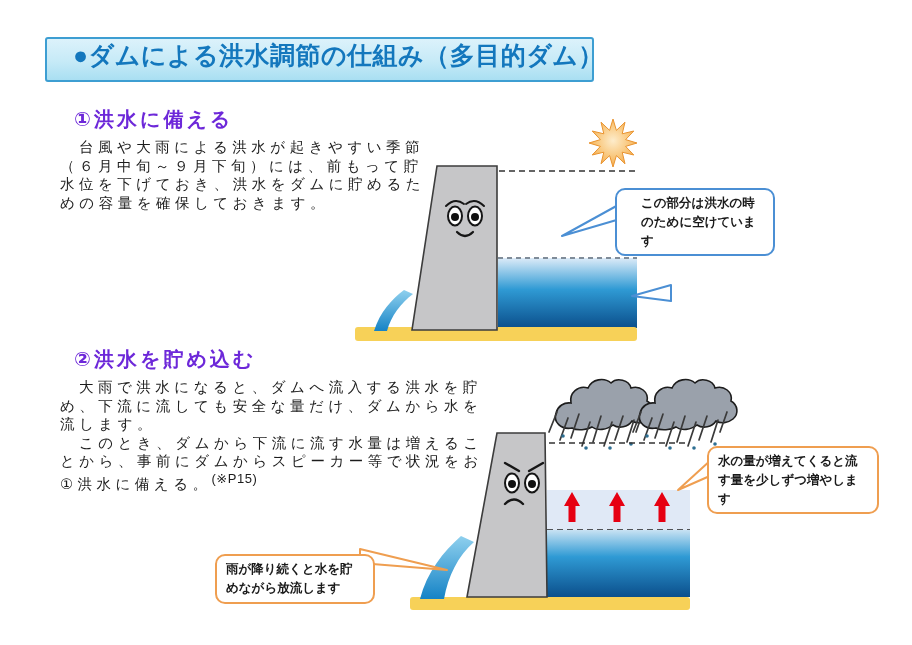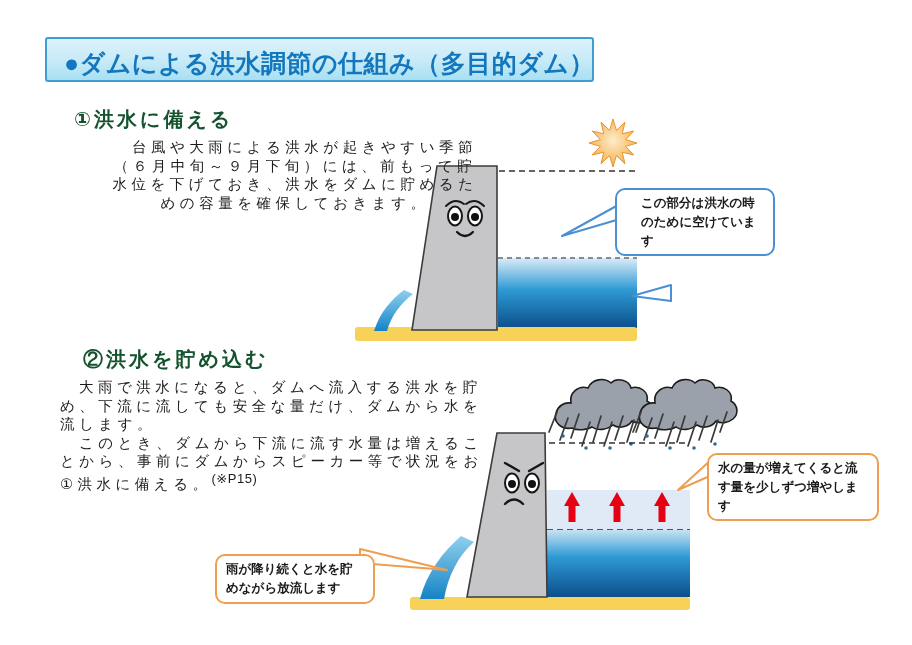--- a/index.html
+++ b/index.html
@@ -6,46 +6,46 @@
   .page{
     position:relative;width:912px;height:645px;background:#ffffff;overflow:hidden;
     font-family:"Liberation Sans","DejaVu Sans",sans-serif;color:#1a1a1a;
   }
   .art{position:absolute;left:0;top:0;}
   .abs{position:absolute;box-sizing:border-box;}
   .title-bar{
     left:45px;top:37px;width:549px;height:45px;
     background:linear-gradient(180deg,#dcf2fb 0%,#c6eaf7 55%,#a9dff2 100%);
     border:2px solid #3d9ed2;border-radius:3px;
-    display:flex;align-items:flex-end;padding-left:17px;
+    display:flex;align-items:flex-start;padding-left:26px;
   }
   .title-text{
     font-size:25px;font-weight:600;color:#1377bd;letter-spacing:0.5px;white-space:nowrap;
   }
   .sec-heading{
-    font-size:20px;font-weight:bold;color:#14532d;letter-spacing:3px;white-space:nowrap;
+    font-size:20px;font-weight:bold;color:#6d28d9;letter-spacing:3px;white-space:nowrap;
   }
   .sec-body{
     font-size:14.5px;line-height:1.28;letter-spacing:4.5px;color:#1c1c1c;
     white-space:pre-line;width:470px;
   }
   .sec-body sup{font-size:13px;letter-spacing:0.5px;vertical-align:super;}
   .callout{
     background:#ffffff;border-radius:10px;padding:4px 9px;
     font-size:12.5px;font-weight:bold;line-height:1.5;color:#1a1a1a;z-index:3;
   }
   .callout.blue{border:2px solid #4b8fd4;}
   .callout.orange{border:2px solid #ef9e50;}
   .co-blue-1{left:615px;top:188px;width:160px;padding-left:24px;}
   .co-blue-2{left:666px;top:269px;width:172px;}
-  .co-orange-right{left:707px;top:446px;width:172px;margin-top:7px;}
+  .co-orange-right{left:707px;top:446px;width:172px;}
   .co-orange-left{left:215px;top:530px;width:160px;margin-top:24px;}
   .h1pos{left:74px;top:106px;}
-  .p1pos{left:60px;top:138px;text-align:center;}
-  .h2pos{left:83px;top:346px;font-family:Liberation Serif, serif;}
+  .p1pos{left:60px;top:138px;}
+  .h2pos{left:74px;top:346px;}
   .p2pos{left:60px;top:378px;}
 </style>
 </head>
 <body>
 
 <div class="page">
 
   <svg class="art" width="912" height="645" viewBox="0 0 912 645">
     <defs>
       <linearGradient id="waterGrad1" x1="0" y1="0" x2="0" y2="1">

